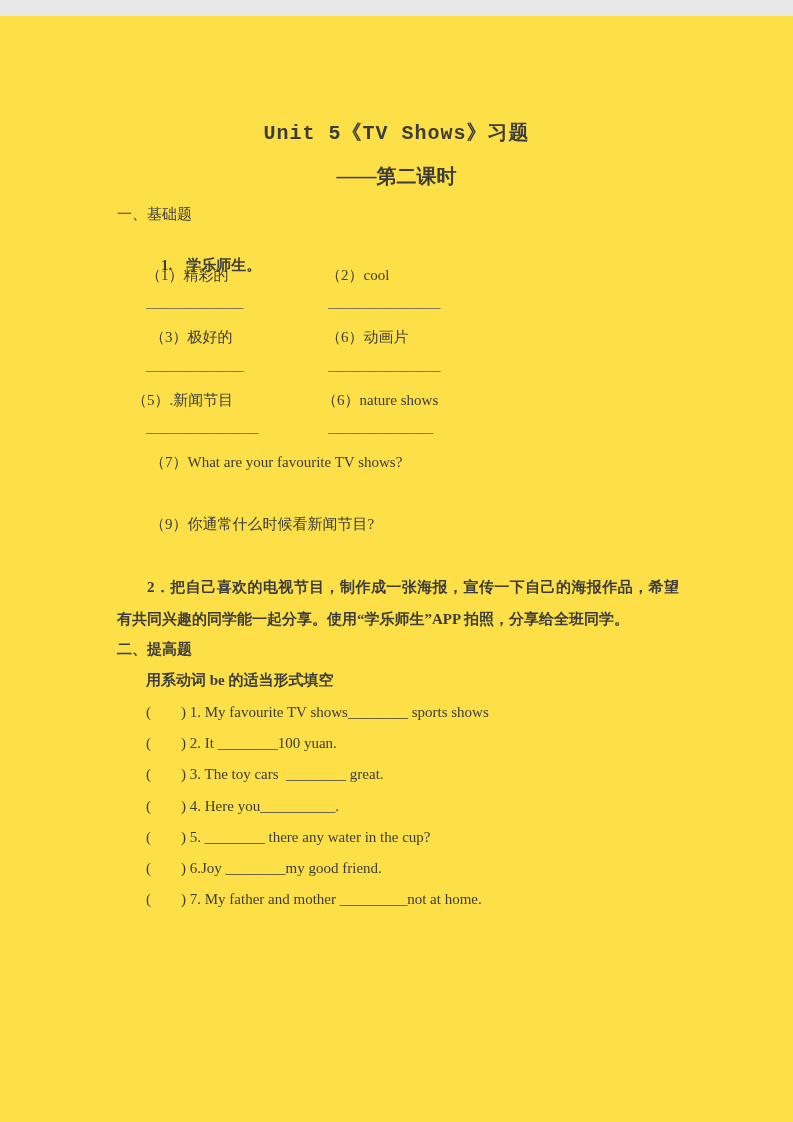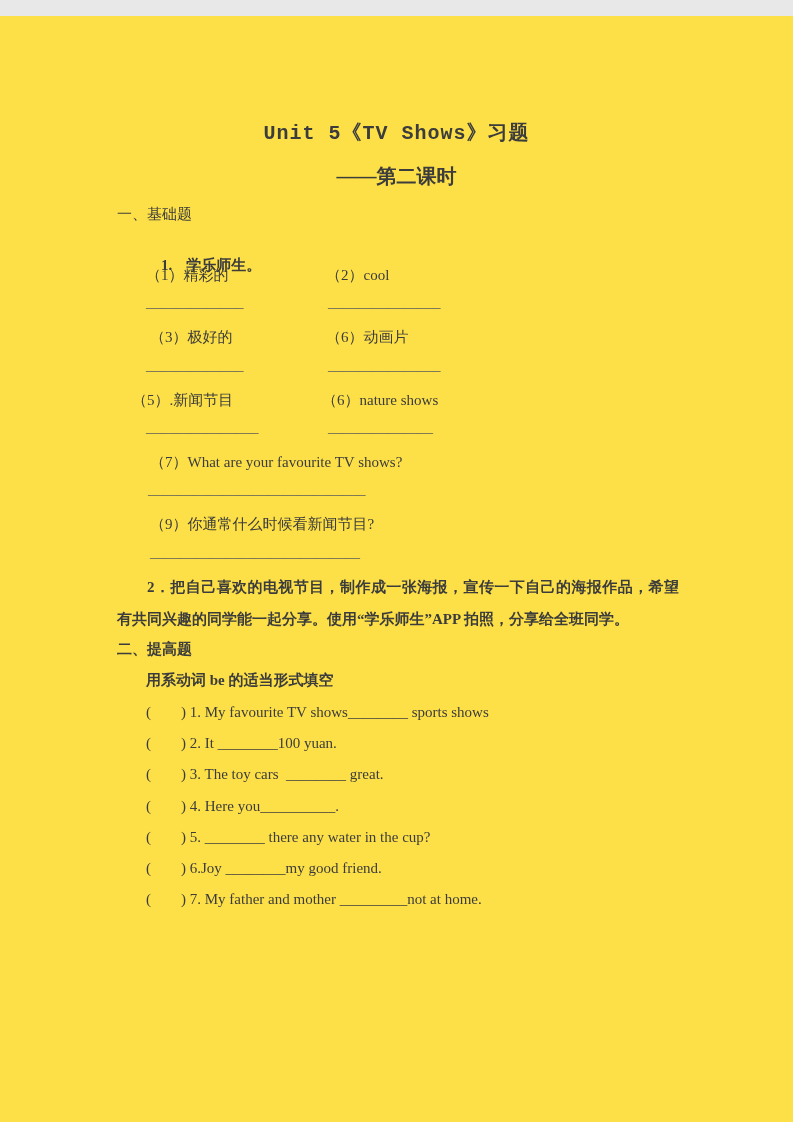--- a/index.html
+++ b/index.html
@@ -66,24 +66,22 @@
   <div class="abs txt" style="top:311px; left:326px;">（6）动画片</div>
   <div class="abs txt blank" style="top:339px; left:146px;">_____________</div>
   <div class="abs txt blank" style="top:339px; left:328px;">_______________</div>
 
   <div class="abs txt" style="top:374px; left:132px;">（5）.新闻节目</div>
   <div class="abs txt" style="top:374px; left:322px;">（6）nature shows</div>
   <div class="abs txt blank" style="top:401px; left:146px;">_______________</div>
   <div class="abs txt blank" style="top:401px; left:328px;">______________</div>
 
   <div class="abs txt" style="top:436px; left:150px;">（7）What are your favourite TV shows?</div>
-  <div class="abs txt blank" style="top:463px; left:148px;">_____________________________</div>
 
   <div class="abs txt" style="top:498px; left:150px;">（9）你通常什么时候看新闻节目?</div>
-  <div class="abs txt blank" style="top:526px; left:150px;">____________________________</div>
 
   <div class="abs para" style="top:556px; left:117px; width:562px;">2．把自己喜欢的电视节目，制作成一张海报，宣传一下自己的海报作品，希望有共同兴趣的同学能一起分享。使用“学乐师生”APP 拍照，分享给全班同学。</div>
 
   <div class="abs txt bold" style="top:623px; left:117px;">二、提高题</div>
   <div class="abs txt bold" style="top:654px; left:146px;">用系动词 be 的适当形式填空</div>
 
   <div class="abs question" style="top:686px; left:146px;"><span>(        )</span><span> 1. My favourite TV shows________ sports shows</span></div>
 
   <div class="abs question" style="top:717px; left:146px;"><span>(        )</span><span> 2. It ________100 yuan.</span></div>
 

